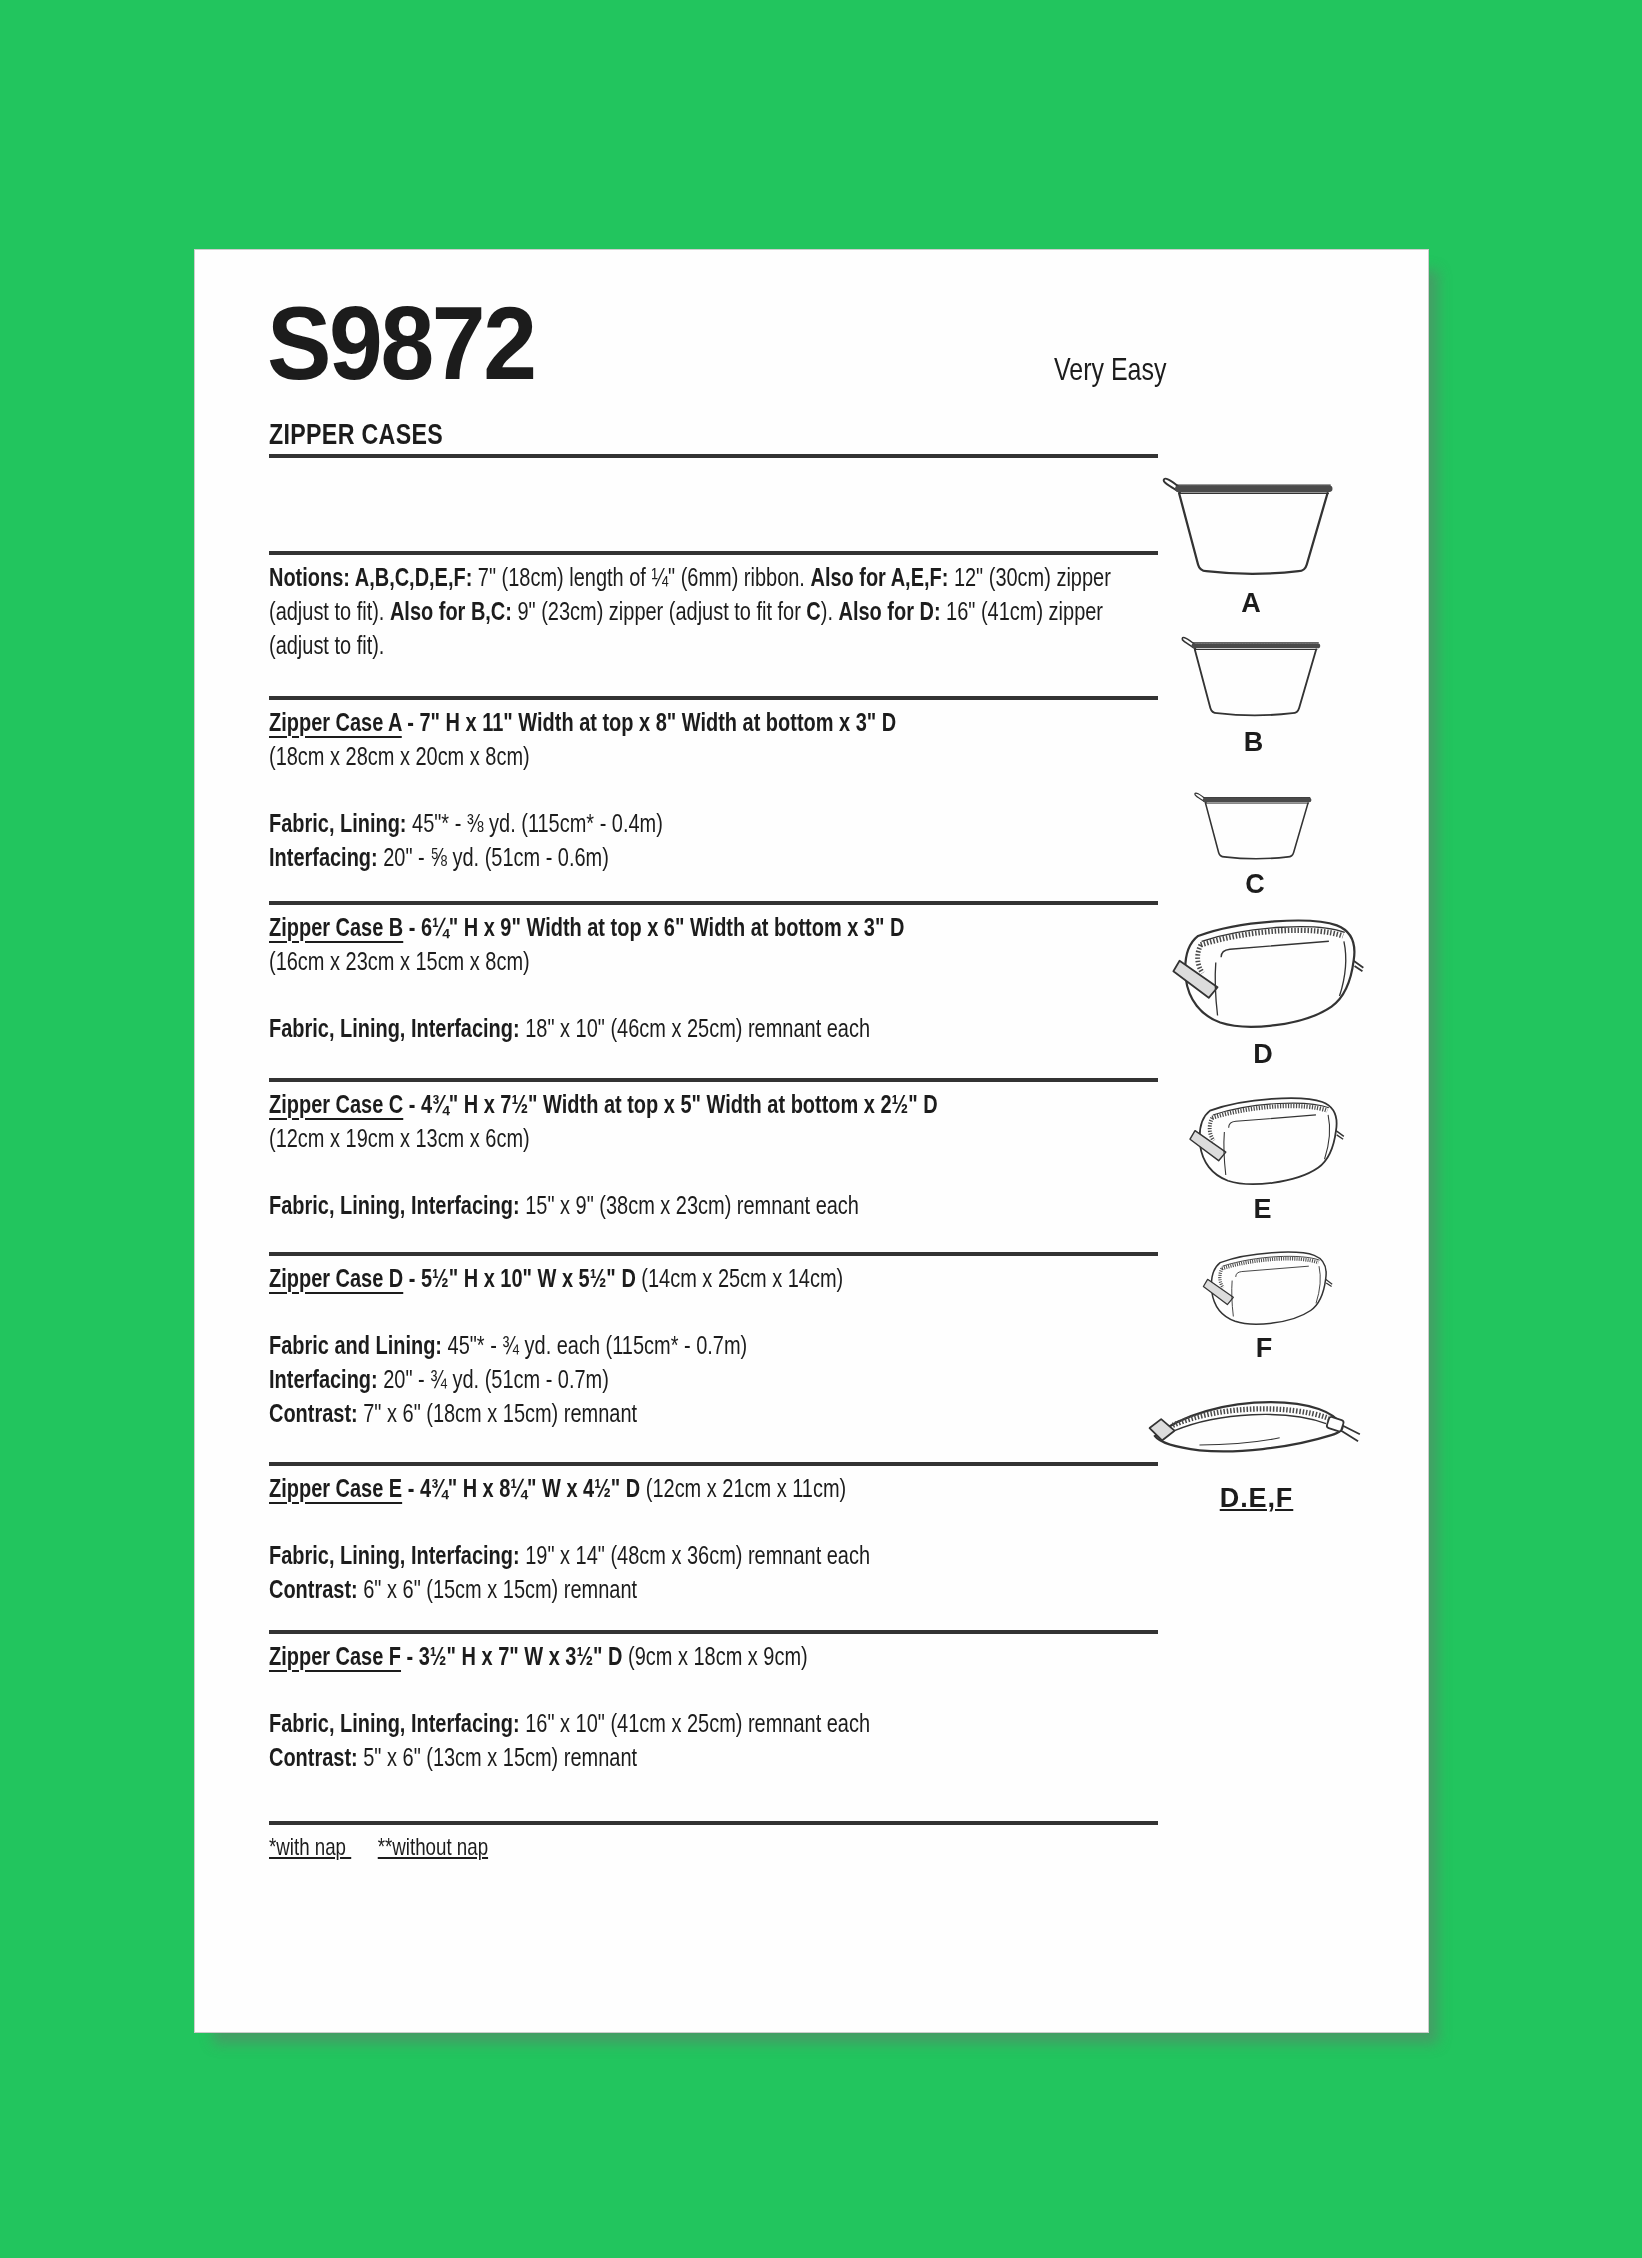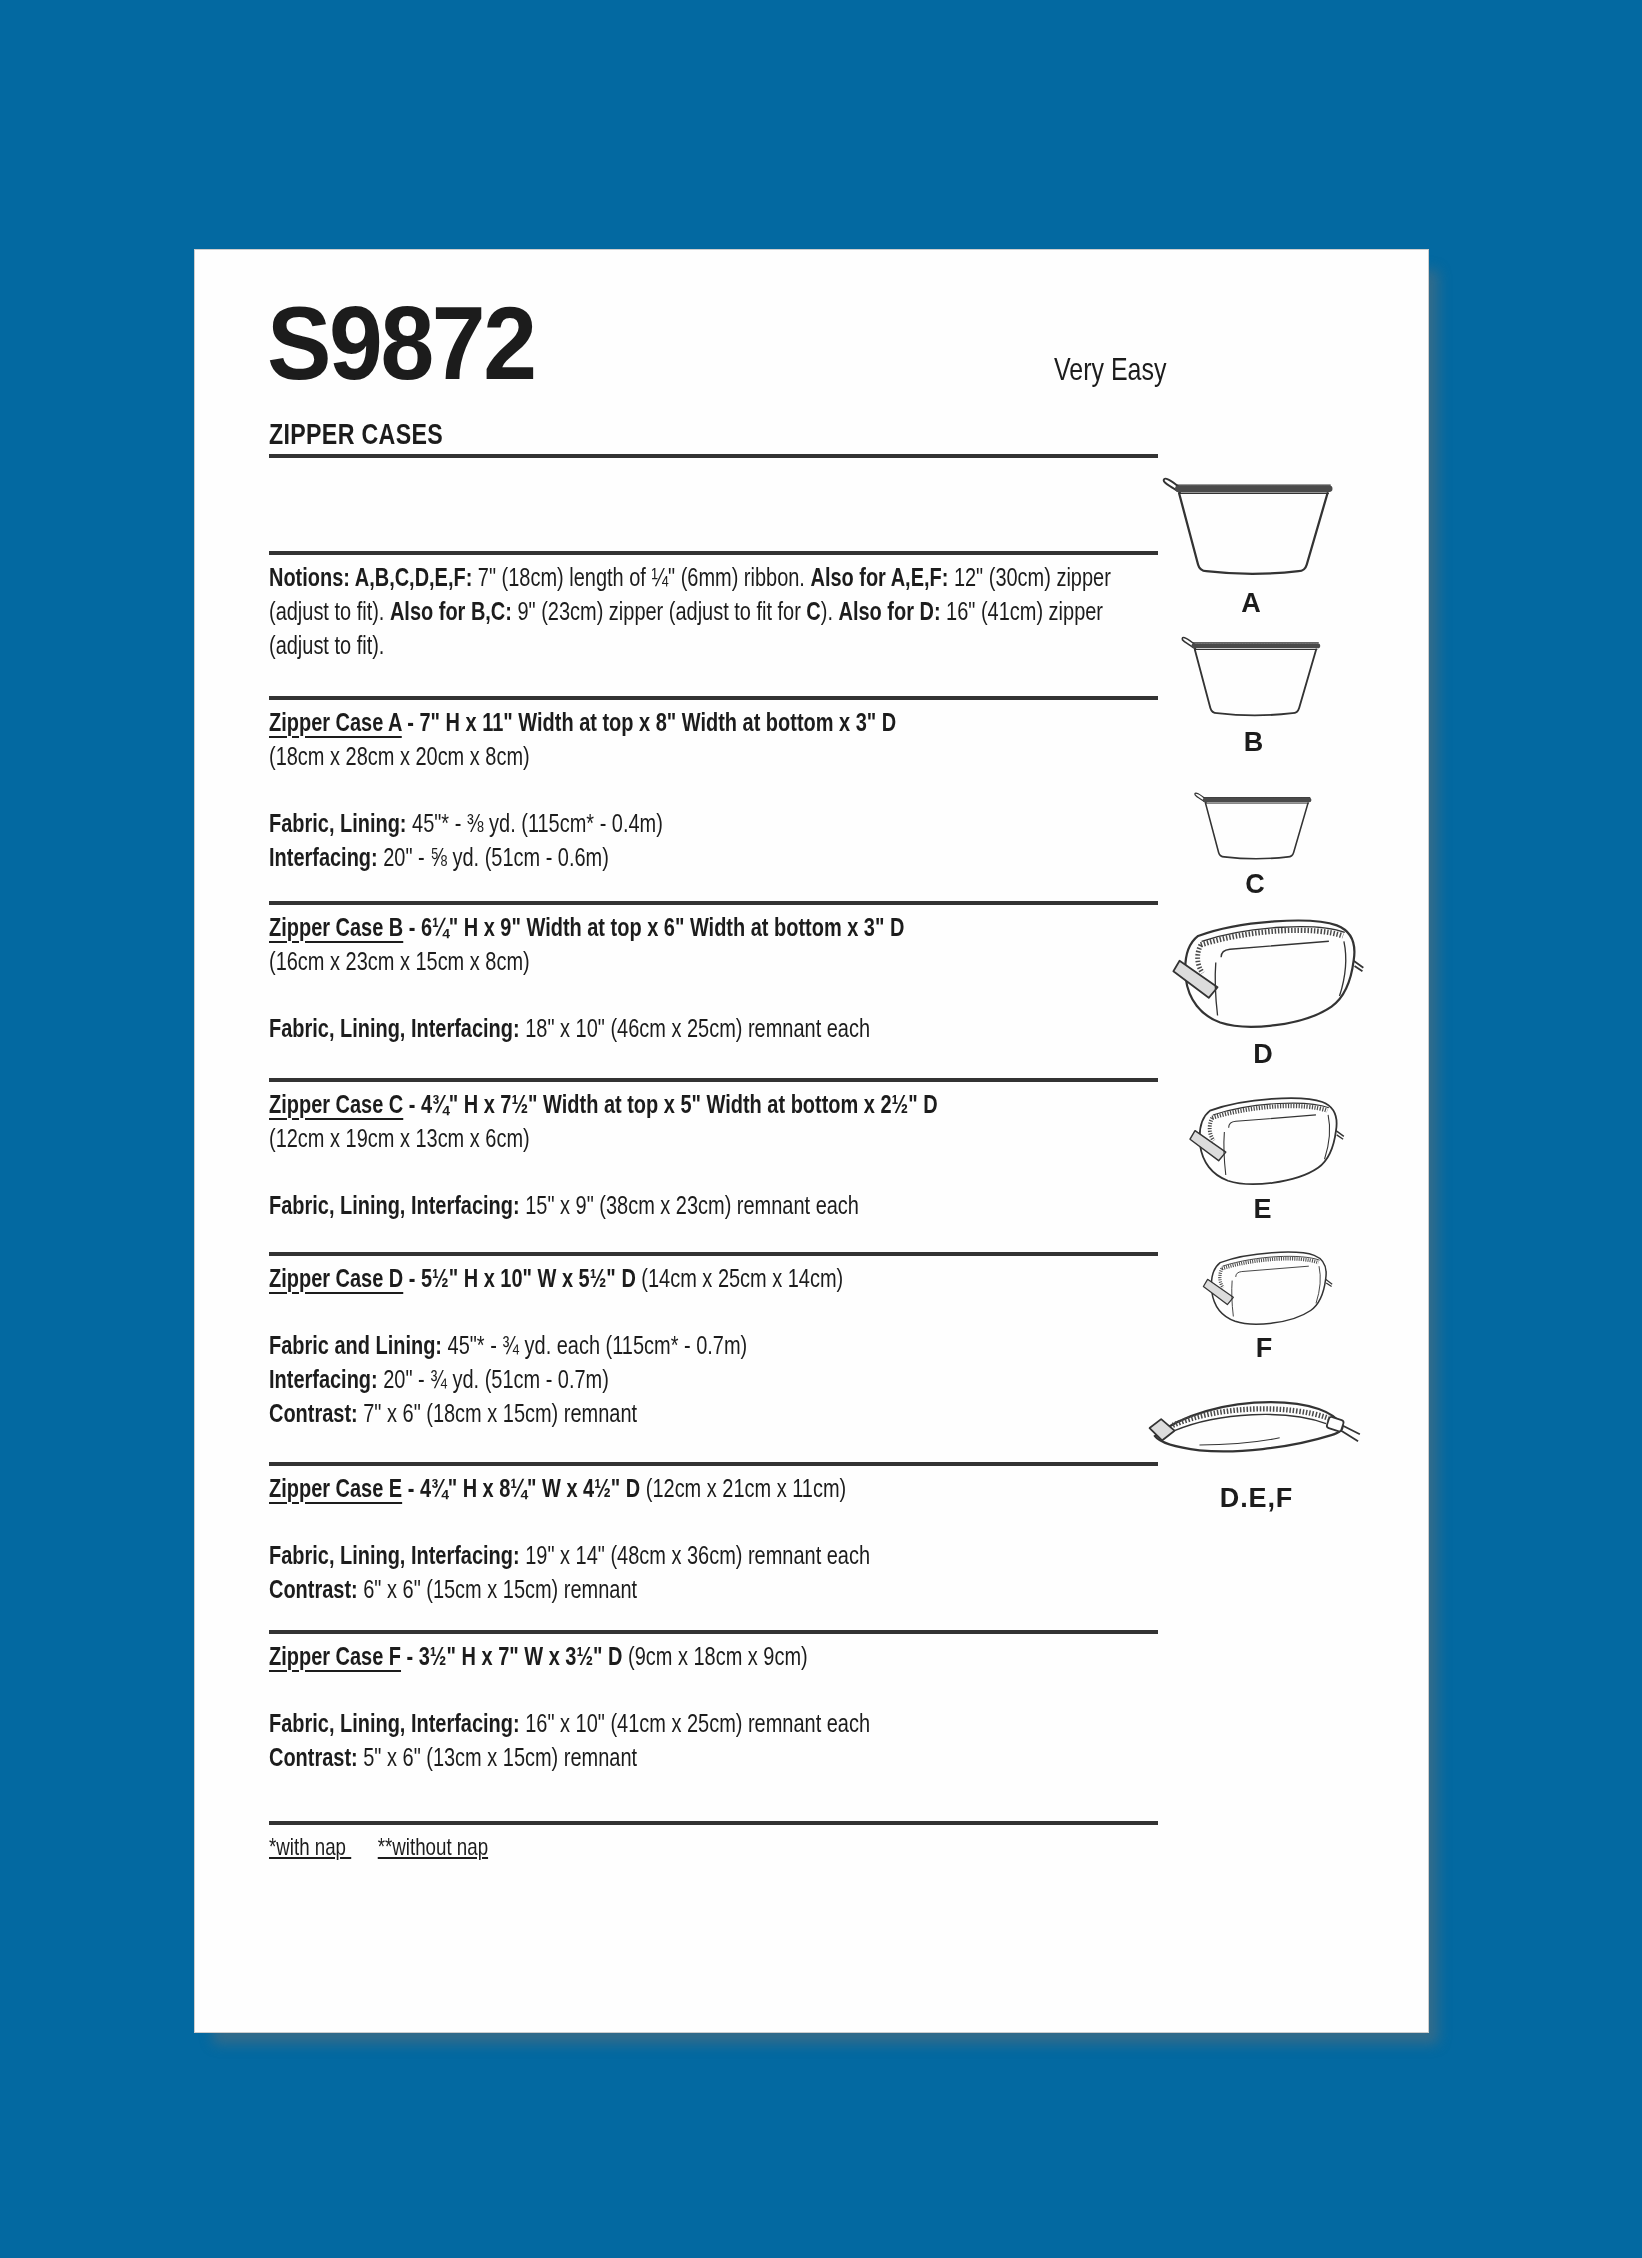--- a/index.html
+++ b/index.html
@@ -1,16 +1,16 @@
 <!DOCTYPE html>
 <html style="font-size:14px"><head>
 <meta charset="utf-8">
 <style>
   html,body{margin:0;padding:0;background:#fbfbf9;}
-  .canvas{position:relative;width:1643px;height:2258px;background:#0369a1;overflow:hidden;
+  .canvas{position:relative;width:1643px;height:2258px;background:#22c55e;overflow:hidden;
           font-family:"Liberation Sans","DejaVu Sans",sans-serif;color:#1c1c1c;}
   .page{position:absolute;left:194px;top:249px;width:1233px;height:1782px;background:#fefefe;
         border:0.9px solid #cdcdcd;box-shadow:14px 16px 12.4px -5.3px rgba(110,110,110,.45);}
   
   .text-column{position:absolute;left:0;top:0;width:100%;height:100%;}
   .pattern-number{position:absolute;left:72px;top:39px;font-size:104px;font-weight:bold;
         letter-spacing:-2.6px;line-height:1.05;transform:scaleX(.93);transform-origin:0 0;white-space:nowrap;}
   .difficulty{position:absolute;left:859px;top:102px;font-size:32px;line-height:35px;
         transform:scaleX(.78);transform-origin:0 0;white-space:nowrap;}
   .page-heading{position:absolute;left:74px;top:167px;font-size:29px;font-weight:bold;line-height:34px;
@@ -36,21 +36,21 @@
   
   .figure{position:absolute;text-align:center;}
   .figure svg{display:block;width:100%;height:auto;}
   .fig-label{font-size:27px;font-weight:bold;letter-spacing:0.9px;margin-top:1.8px;}
   #fig-a{left:966px;top:217px;width:181px;}
   #fig-b{left:985px;top:378px;width:148px;}
   #fig-c{left:998px;top:535px;width:125px;}
   #fig-d{left:966px;top:663px;width:205px;}
   #fig-e{left:985px;top:842px;width:166px;}
   #fig-f{left:1000px;top:997px;width:139px;}
-  #fig-def{left:951px;top:1129px;width:221px;}
+  #fig-def{left:951px;top:1129px;width:221px;text-decoration:underline;}
   .defs-hidden{position:absolute;width:0;height:0;overflow:hidden;}
 </style>
 </head>
 <body>
 
 <svg class="defs-hidden" xmlns="http://www.w3.org/2000/svg" aria-hidden="true">
   <defs>
     <g id="shape-trapezoid-pouch" stroke="#333" fill="none" stroke-linecap="round">
       <path d="M21 23 C10 14 4 11 3 14 C2 17 8 20 21 28" stroke-width="2"></path>
       <line x1="17" y1="20" x2="187" y2="20" stroke-width="1.5"></line>

